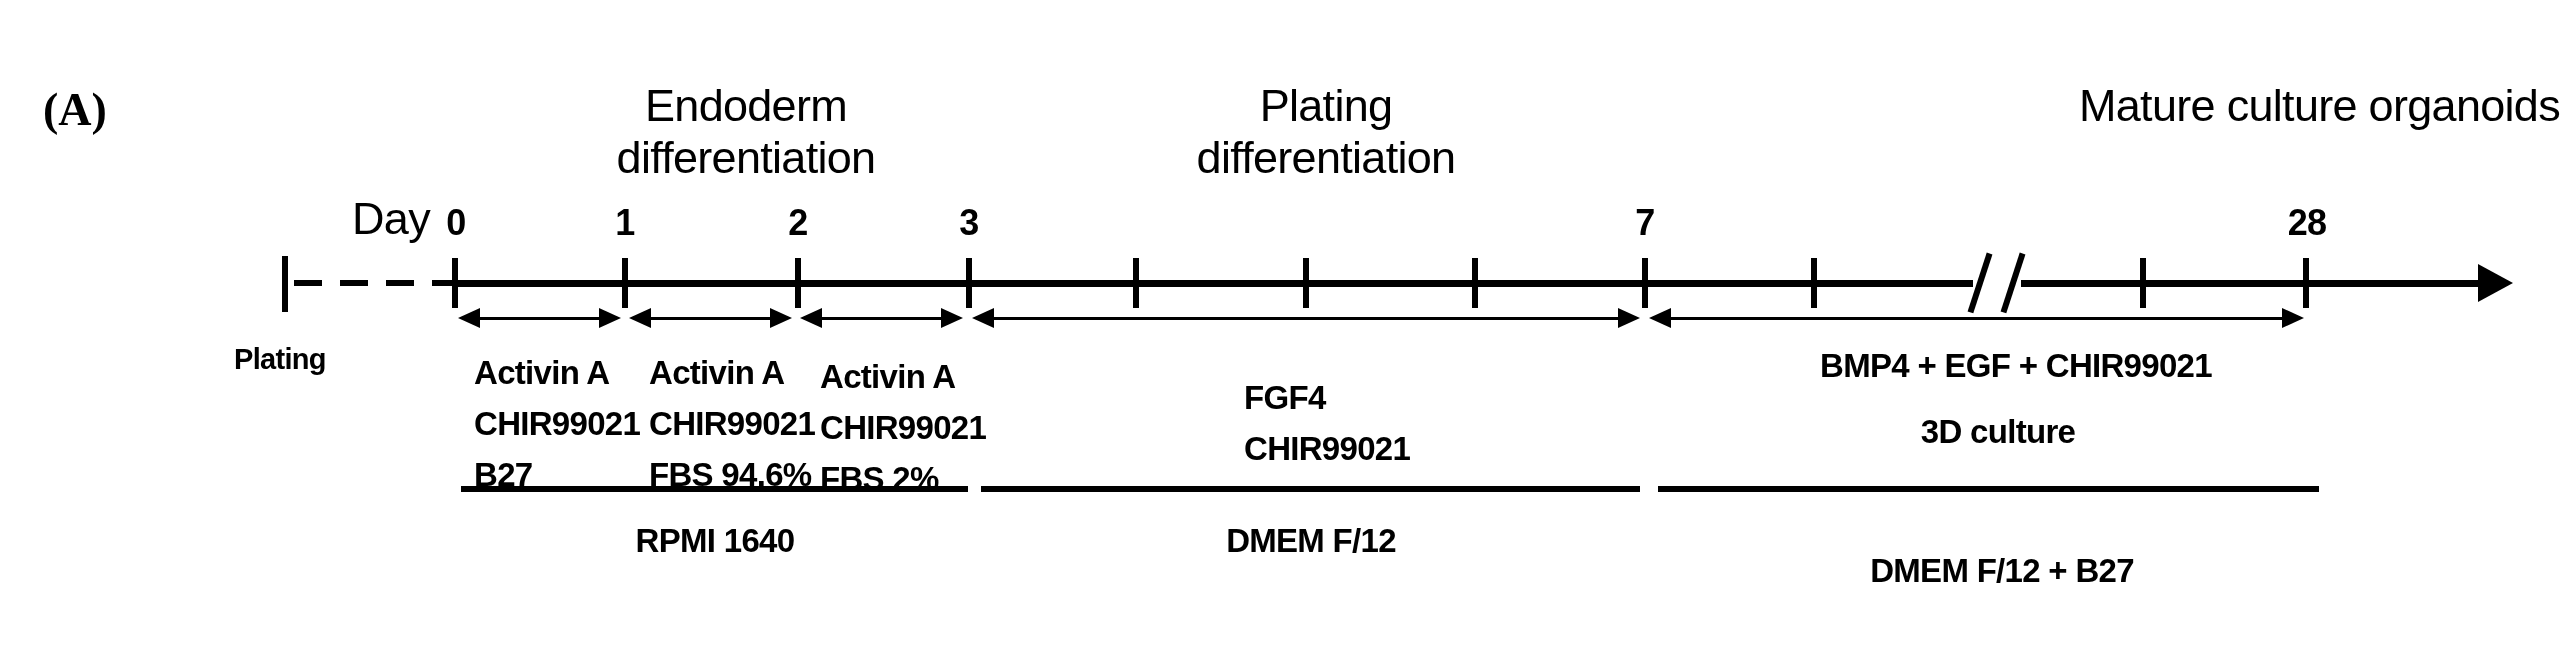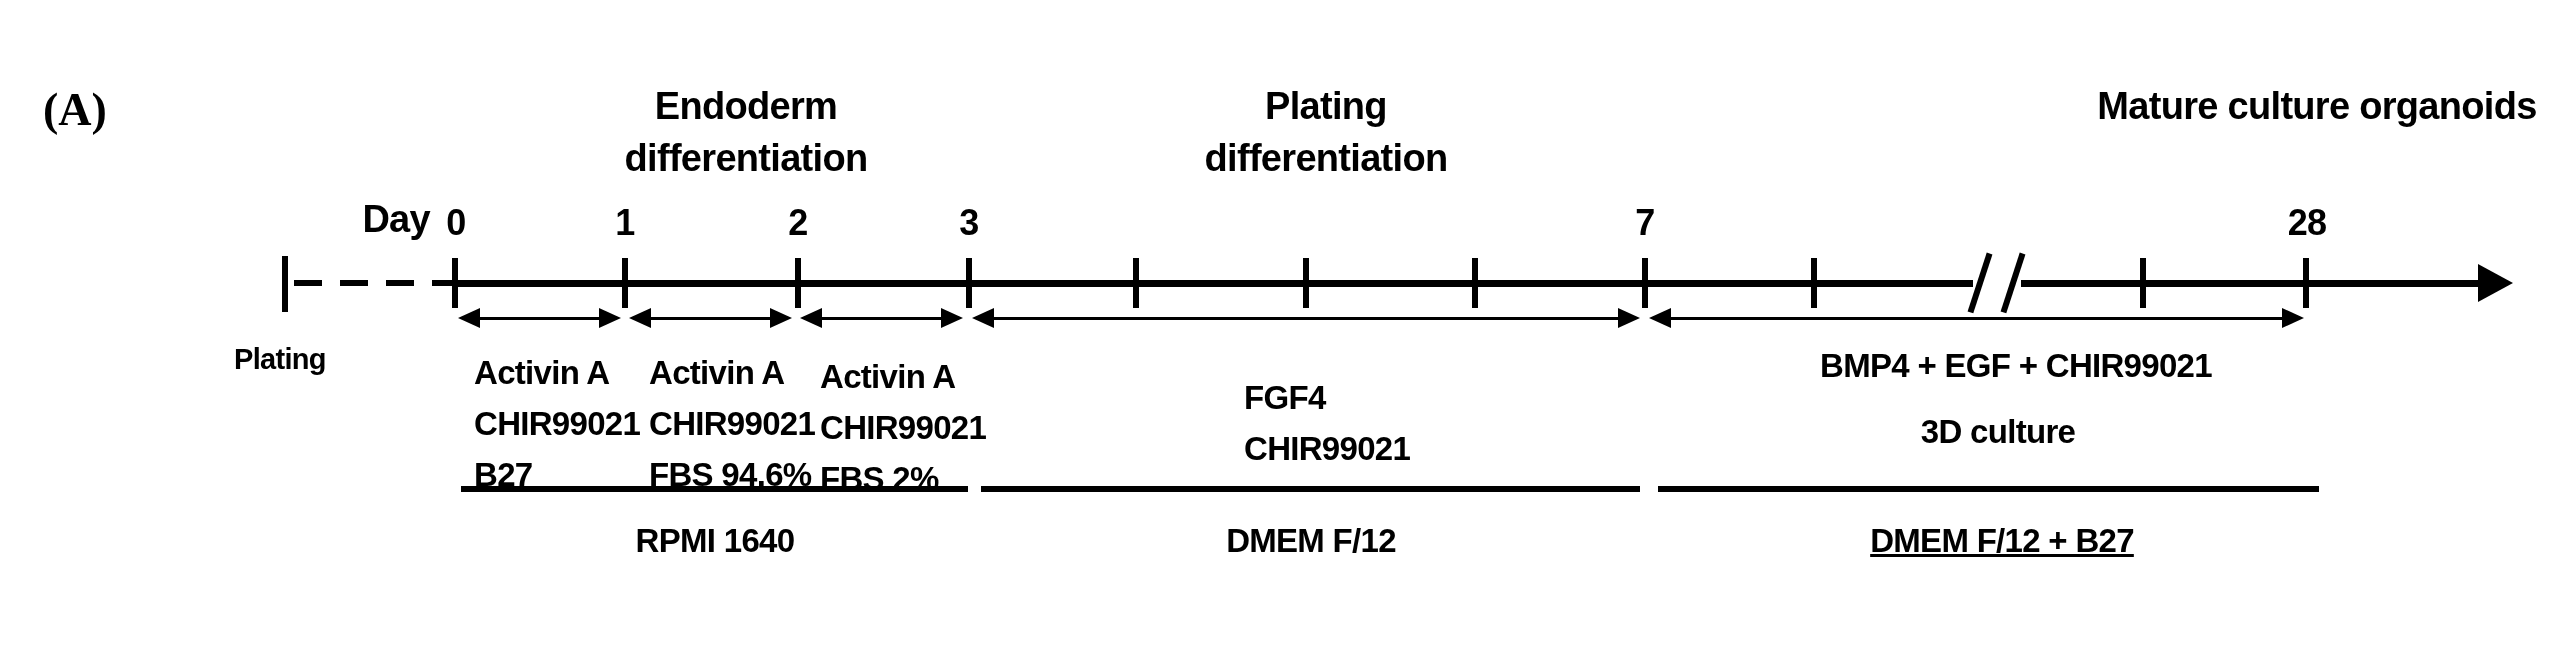--- a/index.html
+++ b/index.html
@@ -3,21 +3,21 @@
 <meta charset="utf-8">
 <style>
   html,body{margin:0;padding:0;background:#ffffff;}
   .canvas{
     position:relative;width:2576px;height:667px;background:#ffffff;
     font-family:"Liberation Sans",sans-serif;color:#000;overflow:hidden;
   }
   .abs{position:absolute;}
   .ctr{text-align:center;}
   .rgt{text-align:right;}
-  .hdr{font-weight:bold;font-size:38px;letter-spacing:-0.7px;line-height:42px;white-space:nowrap;}
+  .hdr{font-weight:normal;font-size:45px;letter-spacing:-0.7px;line-height:42px;white-space:nowrap;}
   .daylbl{font-weight:bold;font-size:36px;letter-spacing:-0.7px;white-space:nowrap;}
   .trt{font-weight:bold;font-size:33px;letter-spacing:-0.7px;line-height:51px;white-space:nowrap;}
   .trt div{line-height:51px;}
   .media-lbl{font-weight:bold;font-size:33px;letter-spacing:-0.7px;white-space:nowrap;}
   .plating{font-weight:bold;font-size:29px;letter-spacing:-0.7px;white-space:nowrap;}
   .panel{font-family:"Liberation Serif",serif;font-weight:bold;font-size:46px;}
   .tick{width:6.3px;height:50px;background:#000;top:258px;}
   .hline{background:#000;}
   .dash{height:6.3px;top:280px;background:repeating-linear-gradient(90deg,#000 0 28px,transparent 28px 46px);}
   .rline{height:2.8px;top:317px;background:#000;}
@@ -119,16 +119,16 @@
   </div>
   <div class="abs trt ctr" style="left:1799px;top:340px;width:434px;">BMP4 + EGF + CHIR99021</div>
   <div class="abs trt ctr" style="left:1823px;top:406px;width:350px;">3D culture</div>
 
   <div class="abs mline" style="left:461px;width:507px;"></div>
   <div class="abs mline" style="left:981px;width:659px;"></div>
   <div class="abs mline" style="left:1658px;width:661px;"></div>
 
   <div class="abs media-lbl ctr" style="left:575px;top:522px;width:280px;">RPMI 1640</div>
   <div class="abs media-lbl ctr" style="left:1171px;top:522px;width:280px;">DMEM F/12</div>
-  <div class="abs media-lbl ctr" style="left:1792px;top:522px;width:420px;text-decoration:underline;">DMEM F/12 + B27</div>
+  <div class="abs media-lbl ctr" style="left:1792px;top:552px;width:420px;">DMEM F/12 + B27</div>
 
 </div>
 
 
 </body></html>

